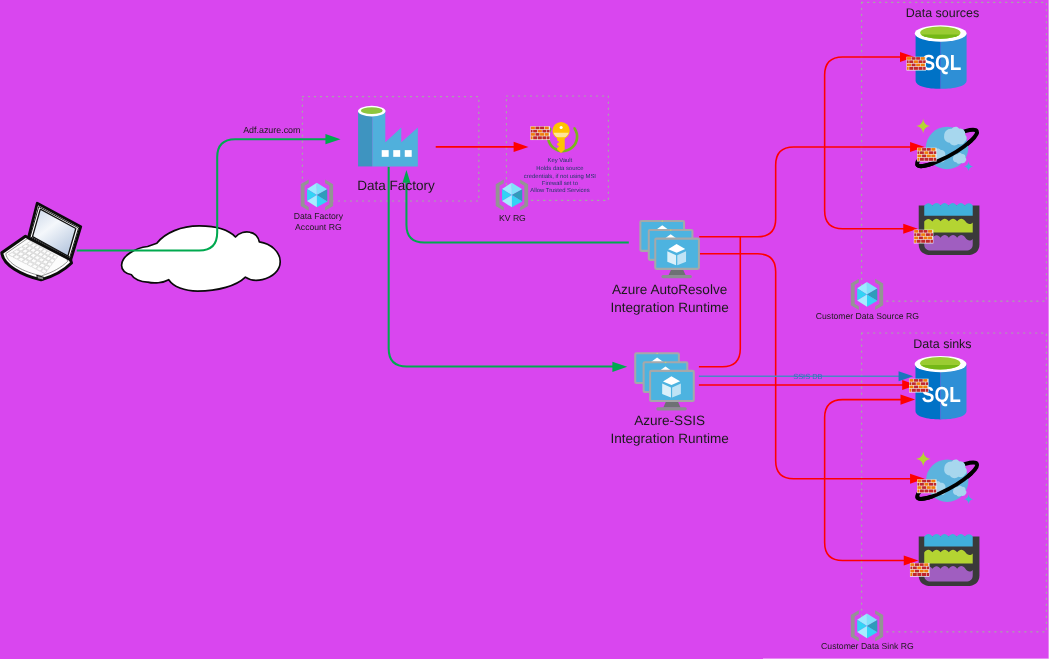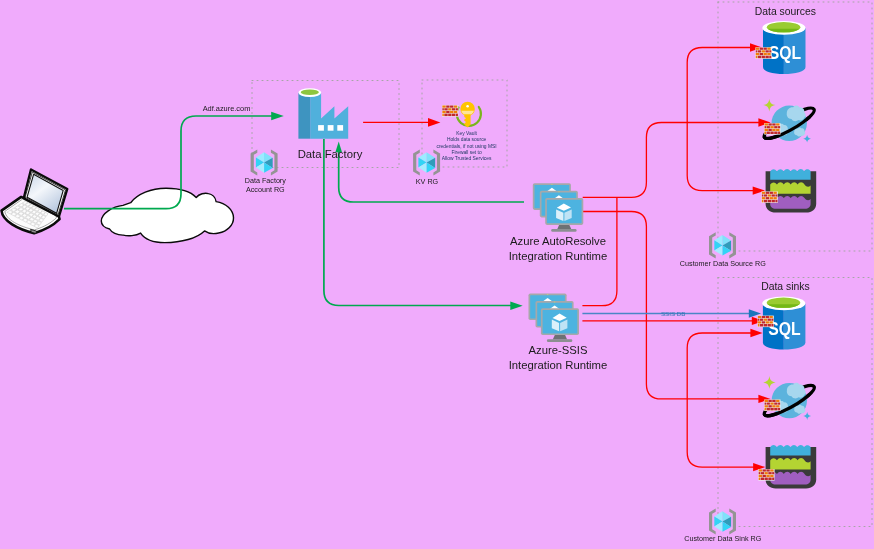--- a/index.html
+++ b/index.html
@@ -1,18 +1,18 @@
 <!DOCTYPE html>
 <html><head>
 <meta charset="utf-8">
 <title>Azure Data Factory Integration Runtime architecture</title>
 <style>
   html,body{margin:0;padding:0;background:#ffffff;}
   body{width:874px;height:549px;overflow:hidden;font-family:"Liberation Sans",sans-serif;}
-  #canvas{position:relative;width:874px;height:549px;background:#f0abfc;}
+  #canvas{position:relative;width:874px;height:549px;background:#d946ef;}
   svg#scene{position:absolute;left:0;top:0;width:874px;height:549px;display:block;}
   text{font-family:"Liberation Sans",sans-serif;fill:#1b1b1b;}
   .grp-title{font-size:10.4px;text-anchor:middle;}
   .node-label{font-size:11.3px;text-anchor:middle;}
   .rg-label{font-size:7.2px;text-anchor:middle;}
   .tiny{font-size:4.9px;text-anchor:middle;fill:#1f3864;}
   .url-label{font-size:7.4px;text-anchor:middle;}
   .ssisdb-label{font-size:6.2px;text-anchor:middle;fill:#2e74b5;}
   .sqltxt{font-size:18.2px;font-weight:bold;fill:#ffffff;text-anchor:middle;font-family:"Liberation Sans",sans-serif;}
 </style>

